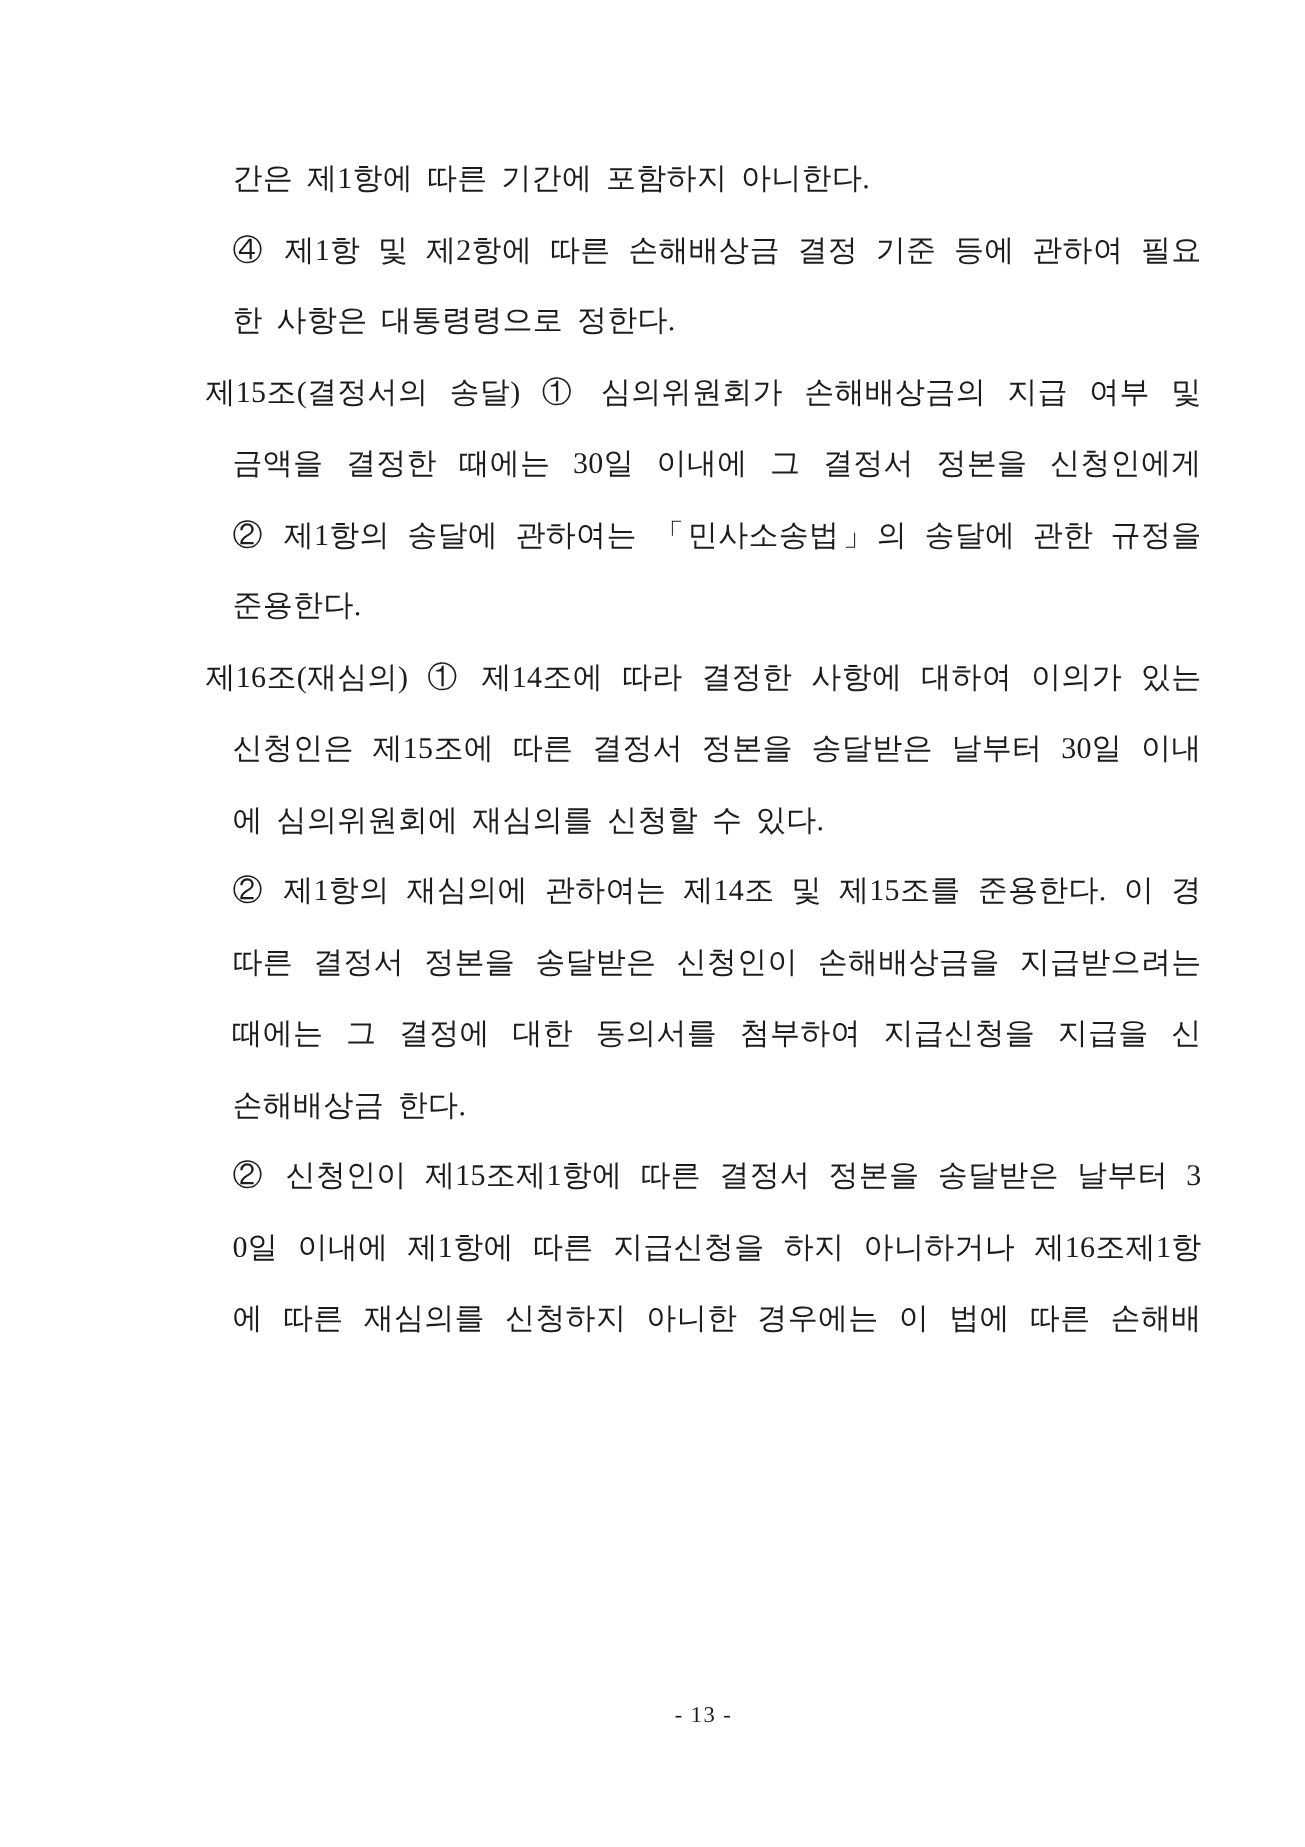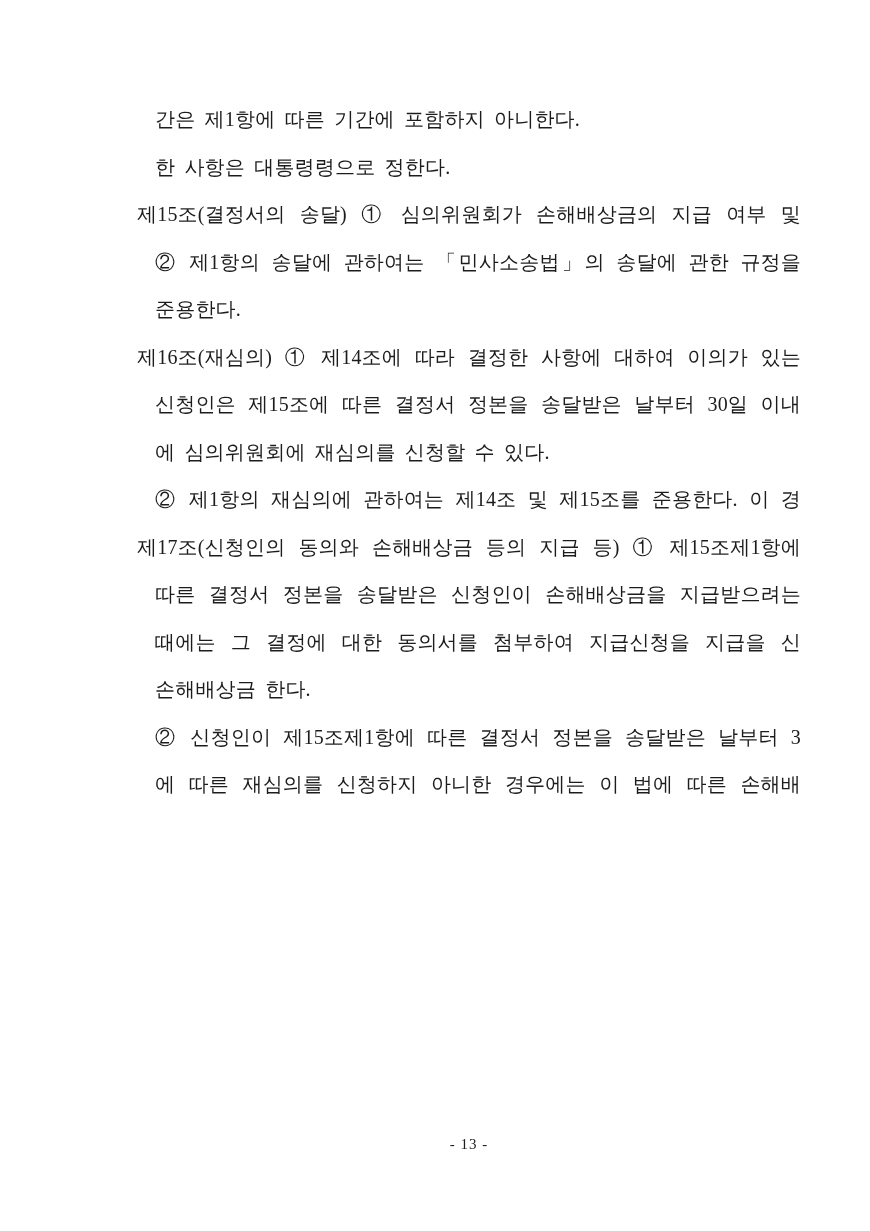--- a/index.html
+++ b/index.html
@@ -55,29 +55,31 @@
     letter-spacing: 1px;
     color: #1c1c1c;
   }
 </style>
 </head>
 <body>
 
 <div class="page">
   <div class="text-block" id="text-block">
       <div class="line indent">간은 제1항에 따른 기간에 포함하지 아니한다.</div>
+      <div class="line indent fill">④ 제1항 및 제2항에 따른 손해배상금 결정 기준 등에 관하여 필요</div>
       <div class="line indent">한 사항은 대통령령으로 정한다.</div>
       <div class="line fill">제15조(결정서의 송달) ① 심의위원회가 손해배상금의 지급 여부 및</div>
+      <div class="line indent fill">금액을 결정한 때에는 30일 이내에 그 결정서 정본을 신청인에게</div>
       <div class="line indent fill">② 제1항의 송달에 관하여는 「민사소송법」의 송달에 관한 규정을</div>
       <div class="line indent">준용한다.</div>
       <div class="line fill">제16조(재심의) ① 제14조에 따라 결정한 사항에 대하여 이의가 있는</div>
       <div class="line indent fill">신청인은 제15조에 따른 결정서 정본을 송달받은 날부터 30일 이내</div>
       <div class="line indent">에 심의위원회에 재심의를 신청할 수 있다.</div>
       <div class="line indent fill">② 제1항의 재심의에 관하여는 제14조 및 제15조를 준용한다. 이 경</div>
-      <div class="line fill">제17조(신청인의 동의와 손해배상금 등의 지급 등) ① 제15조제1항에</div>
       <div class="line indent fill">따른 결정서 정본을 송달받은 신청인이 손해배상금을 지급받으려는</div>
       <div class="line indent fill">때에는 그 결정에 대한 동의서를 첨부하여 지급신청을 지급을 신</div>
       <div class="line indent">손해배상금 한다.</div>
       <div class="line indent fill">② 신청인이 제15조제1항에 따른 결정서 정본을 송달받은 날부터 3</div>
+      <div class="line indent fill">0일 이내에 제1항에 따른 지급신청을 하지 아니하거나 제16조제1항</div>
       <div class="line indent fill">에 따른 재심의를 신청하지 아니한 경우에는 이 법에 따른 손해배</div>
     </div>
   <div class="page-number">- 13 -</div>
 </div>
 
 </body></html>

